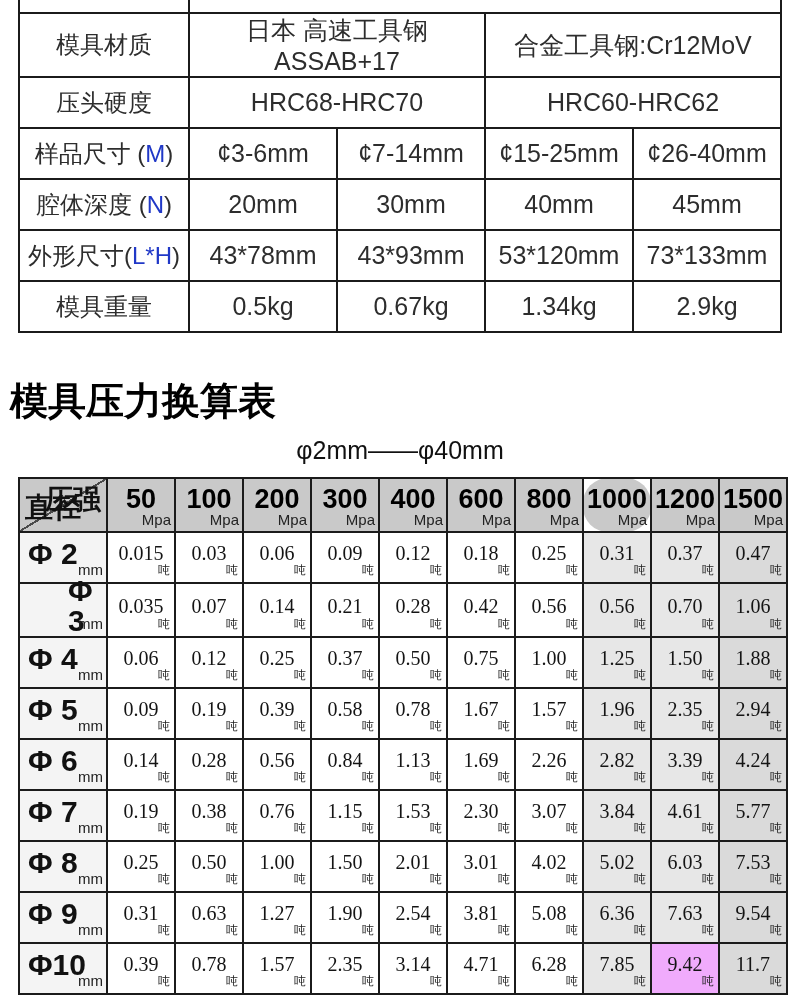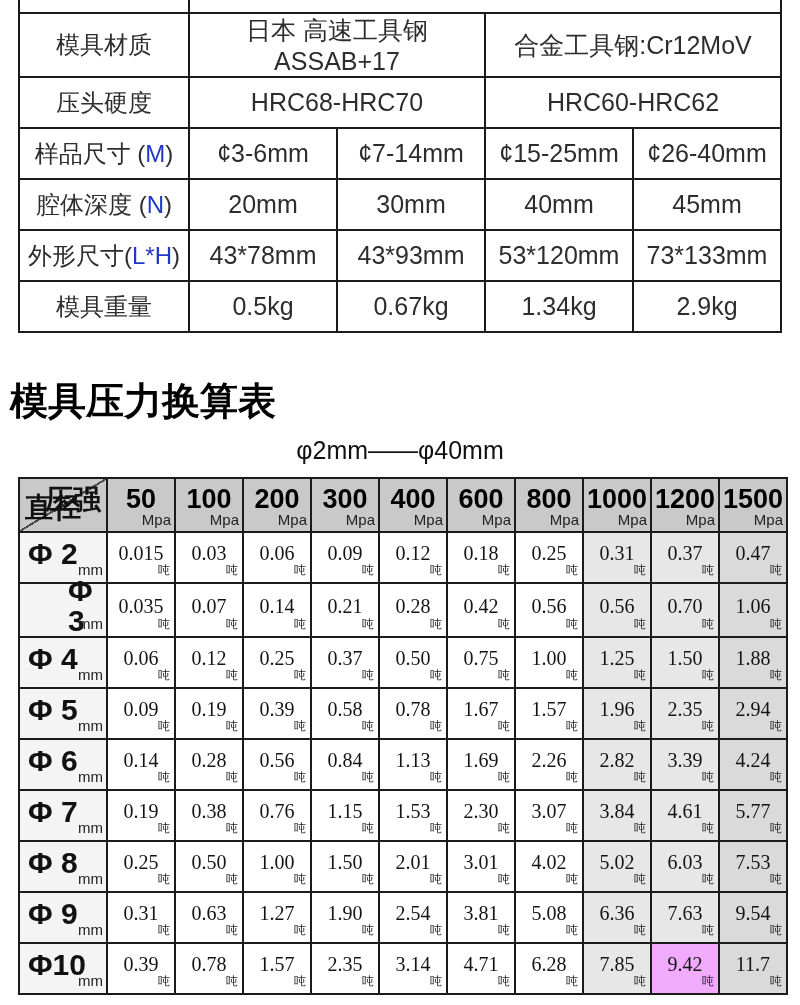--- a/index.html
+++ b/index.html
@@ -173,21 +173,21 @@
             <div class="punit">Mpa</div>
           </th>
           <th class="pcol" style="background-color: rgb(201, 201, 201);">
             <div class="pnum">600</div>
             <div class="punit">Mpa</div>
           </th>
           <th class="pcol" style="background-color: rgb(201, 201, 201);">
             <div class="pnum">800</div>
             <div class="punit">Mpa</div>
           </th>
-          <th class="pcol" style="background-color: rgb(201, 201, 201);">
+          <th class="pcol" style="background-color: rgb(201, 201, 201); border-radius: 25px;">
             <div class="pnum">1000</div>
             <div class="punit">Mpa</div>
           </th>
           <th class="pcol" style="background-color: rgb(201, 201, 201);">
             <div class="pnum">1200</div>
             <div class="punit">Mpa</div>
           </th>
           <th class="pcol" style="background-color: rgb(201, 201, 201);">
             <div class="pnum">1500</div>
             <div class="punit">Mpa</div>

